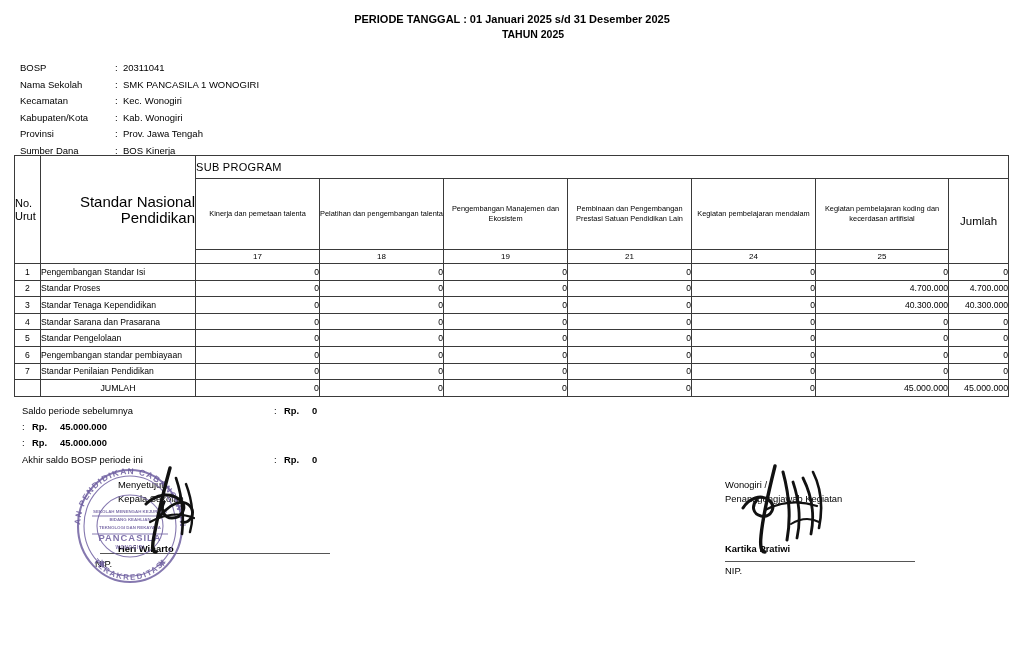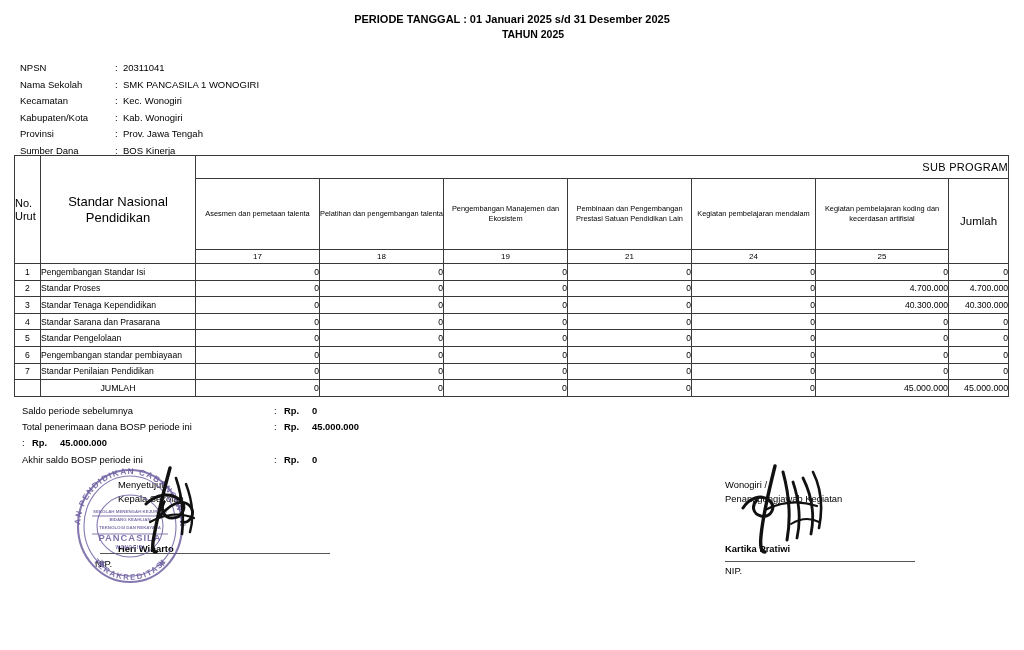--- a/index.html
+++ b/index.html
@@ -74,34 +74,34 @@
     vertical-align: middle;
     font-weight: normal;
   }
   .c-no      { width: 26px; }
   .c-std     { width: 155px; }
   .c-sub     { width: 124px; }
   .c-sub-l   { width: 133px; }
   .c-jml     { width: 60px; }
 
   .hd-subprogram {
-    text-align: right;
+    text-align: left;
     font-size: 11px;
     font-weight: bold;
     height: 22px;
     letter-spacing: .3px;
   }
   .hd-no {
     font-size: 11px;
     font-weight: bold;
     line-height: 13px;
   }
   .hd-std {
-    text-align: center;
-    font-size: 13px;
+    text-align: right;
+    font-size: 15px;
     font-weight: bold;
     line-height: 16px;
   }
   .hd-subname {
     text-align: center;
     font-size: 7.4px;
     font-weight: bold;
     line-height: 10px;
     padding: 2px 5px;
     height: 70px;
@@ -195,21 +195,21 @@
 </head>
 <body>
 
 <div class="title-block">
   <div class="title-sub">PERIODE TANGGAL : 01 Januari 2025 s/d 31 Desember 2025</div>
   <div class="title-year">TAHUN 2025</div>
 </div>
 
 <div class="ident" id="identity-block">
     <div class="ident-row">
-      <div class="ident-label">NPSN</div>
+      <div class="ident-label">BOSP</div>
       <div class="ident-sep">:</div>
       <div class="ident-value">20311041</div>
     </div>
     <div class="ident-row">
       <div class="ident-label">Nama Sekolah</div>
       <div class="ident-sep">:</div>
       <div class="ident-value">SMK PANCASILA 1 WONOGIRI</div>
     </div>
     <div class="ident-row">
       <div class="ident-label">Kecamatan</div>
@@ -252,21 +252,21 @@
           <span>No.</span><br>
           <span>Urut</span>
         </td>
         <td class="hd-std" rowspan="3">
           <span>Standar Nasional</span><br>
           <span>Pendidikan</span>
         </td>
         <td class="hd-subprogram" colspan="7">SUB PROGRAM</td>
       </tr>
       <tr id="subname-row">
-          <td class="hd-subname">Asesmen dan pemetaan talenta</td>
+          <td class="hd-subname">Kinerja dan pemetaan talenta</td>
           <td class="hd-subname">Pelatihan dan pengembangan talenta</td>
           <td class="hd-subname">Pengembangan Manajemen dan Ekosistem</td>
           <td class="hd-subname">Pembinaan dan Pengembangan Prestasi Satuan Pendidikan Lain</td>
           <td class="hd-subname">Kegiatan pembelajaran mendalam</td>
           <td class="hd-subname">Kegiatan pembelajaran koding dan kecerdasan artifisial</td>
           <td class="hd-jumlah" rowspan="2">Jumlah</td>
         </tr>
       <tr id="code-row" class="numrow">
           <td>17</td>
           <td>18</td>
@@ -370,21 +370,20 @@
 </div>
 
 <div class="summary" id="summary-block">
     <div class="sum-row">
       <div class="sum-label">Saldo periode sebelumnya</div>
       <div class="sum-colon">:</div>
       <div class="sum-rp">Rp.</div>
       <div class="sum-val">0</div>
     </div>
     <div class="sum-row">
-      <div class="sum-label">Total penerimaan dana BOSP periode ini</div>
       <div class="sum-colon">:</div>
       <div class="sum-rp">Rp.</div>
       <div class="sum-val">45.000.000</div>
     </div>
     <div class="sum-row">
       <div class="sum-colon">:</div>
       <div class="sum-rp">Rp.</div>
       <div class="sum-val">45.000.000</div>
     </div>
     <div class="sum-row">

